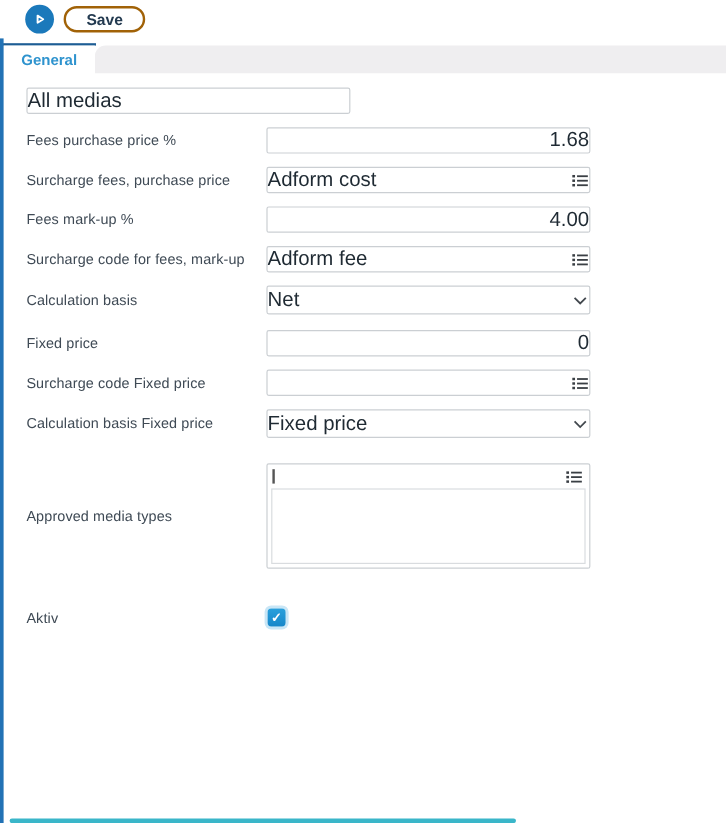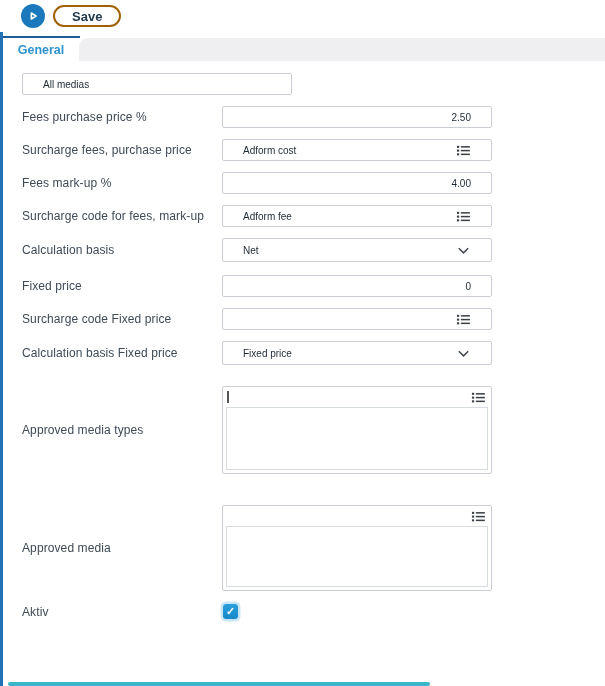--- a/index.html
+++ b/index.html
@@ -21,21 +21,21 @@
   .tab-bg{position:absolute;left:79px;right:0;top:2px;bottom:0;background:#efeef0;
           border-top-left-radius:9px;}
   .tab{position:absolute;left:3px;top:2px;width:76px;bottom:0;background:#fff;color:#2e93ce;
        font-size:12.5px;font-weight:700;display:flex;align-items:center;justify-content:center;
        cursor:pointer;}
   
   .content{padding:12px 0 0 22px;}
   .row{display:flex;align-items:center;margin-bottom:11px;}
   .lbl{width:200px;font-size:12px;color:#3f4a55;flex:0 0 200px;letter-spacing:.1px;}
   .ctrl{width:270px;height:22px;border:1px solid #cbcfd3;border-radius:2px;background:#fff;
-        display:flex;align-items:center;padding:0 20px;font-size:10px;color:#1f2a33;
+        display:flex;align-items:center;padding:0 0;font-size:17px;color:#1f2a33;
         box-sizing:border-box;}
   .ctrl .val{flex:1;white-space:nowrap;overflow:hidden;}
   .ctrl.number .val{text-align:right;}
   .ctrl.select{height:24px;justify-content:space-between;}
   .icon-btn{flex:0 0 auto;display:flex;align-items:center;cursor:pointer;padding-left:4px;}
   
   .multi{width:270px;height:88px;border:1px solid #cbcfd3;border-radius:2px;background:#fff;
          box-sizing:border-box;display:flex;flex-direction:column;padding:0;}
   .multi .mhead{height:20px;display:flex;align-items:center;padding:0 5px 0 4px;flex:0 0 auto;}
   .multi .mhead .caret{width:1.5px;height:12px;background:#555;}
@@ -80,21 +80,21 @@
   <div class="content" id="form">
       <div class="group g1">
         <div class="row">
           <div class="ctrl text">
             <span class="val">All medias</span>
           </div>
         </div>
         <div class="row">
           <div class="lbl">Fees purchase price %</div>
           <div class="ctrl number">
-            <span class="val">2.50</span>
+            <span class="val">1.68</span>
           </div>
         </div>
         <div class="row">
           <div class="lbl">Surcharge fees, purchase price</div>
           <div class="ctrl lookup">
             <span class="val">Adform cost</span>
             <span class="icon-btn">
               <svg width="15" height="15" viewBox="0 0 16 16">
                 <g fill="#3a3f44">
                   <rect x="1" y="3" width="2.4" height="2.2"></rect>
@@ -198,43 +198,20 @@
                     <rect x="1" y="11" width="2.4" height="2.2"></rect>
                     <rect x="5.2" y="11.3" width="9.6" height="1.6"></rect>
                   </g>
                 </svg>
               </span>
             </div>
             <div class="listarea"></div>
           </div>
         </div>
       </div>
-      <div class="group g4">
-        <div class="row">
-          <div class="lbl">Approved media</div>
-          <div class="multi tall">
-            <div class="mhead">
-              <span class="sp"></span>
-              <span class="icon-btn">
-                <svg width="15" height="15" viewBox="0 0 16 16">
-                  <g fill="#3a3f44">
-                    <rect x="1" y="3" width="2.4" height="2.2"></rect>
-                    <rect x="5.2" y="3.3" width="9.6" height="1.6"></rect>
-                    <rect x="1" y="7" width="2.4" height="2.2"></rect>
-                    <rect x="5.2" y="7.3" width="9.6" height="1.6"></rect>
-                    <rect x="1" y="11" width="2.4" height="2.2"></rect>
-                    <rect x="5.2" y="11.3" width="9.6" height="1.6"></rect>
-                  </g>
-                </svg>
-              </span>
-            </div>
-            <div class="listarea"></div>
-          </div>
-        </div>
-      </div>
       <div class="group g5">
         <div class="row">
           <div class="lbl">Aktiv</div>
           <div class="checkbox checked">✓</div>
         </div>
       </div>
     </div>
 
   <div class="progress"></div>
 

